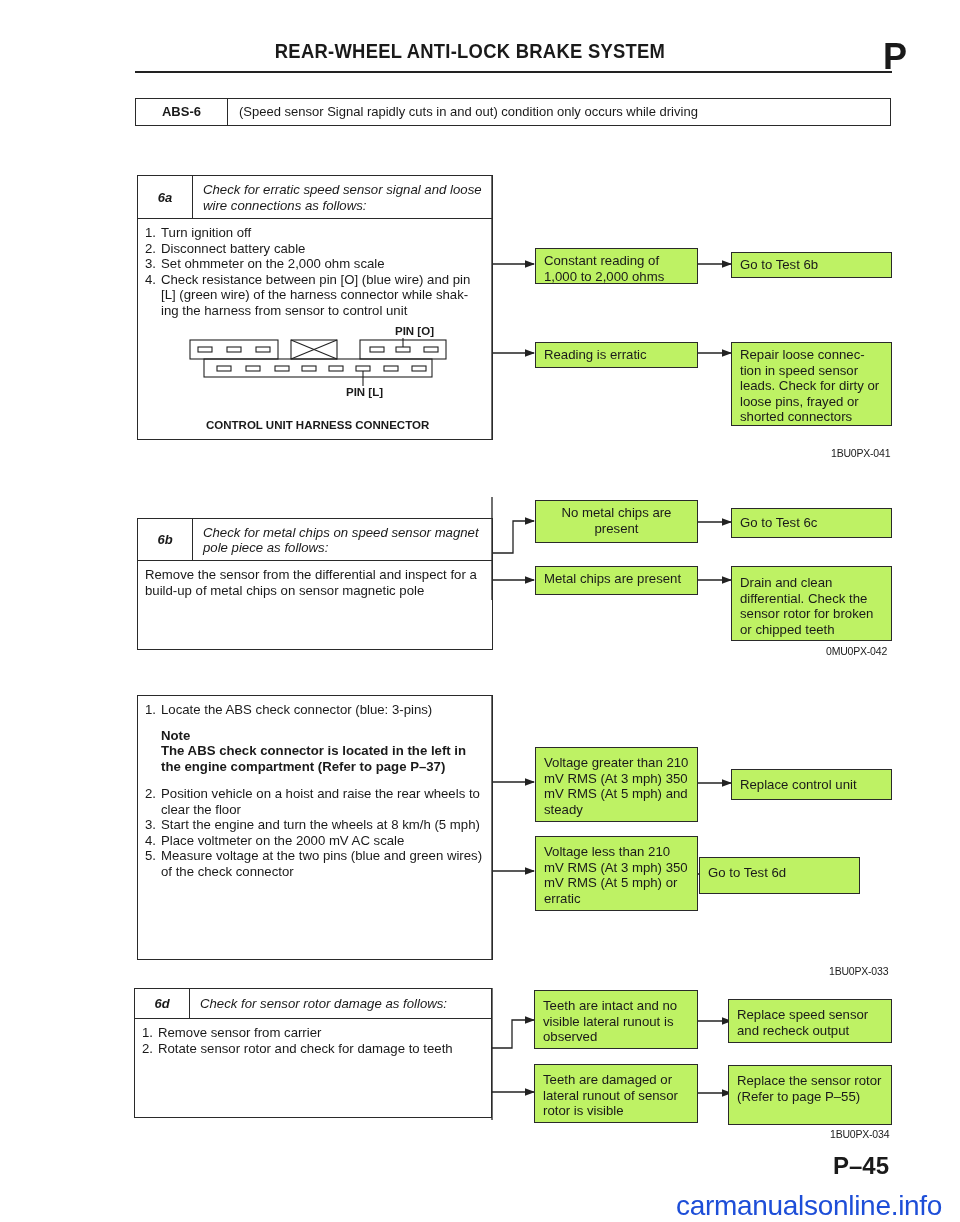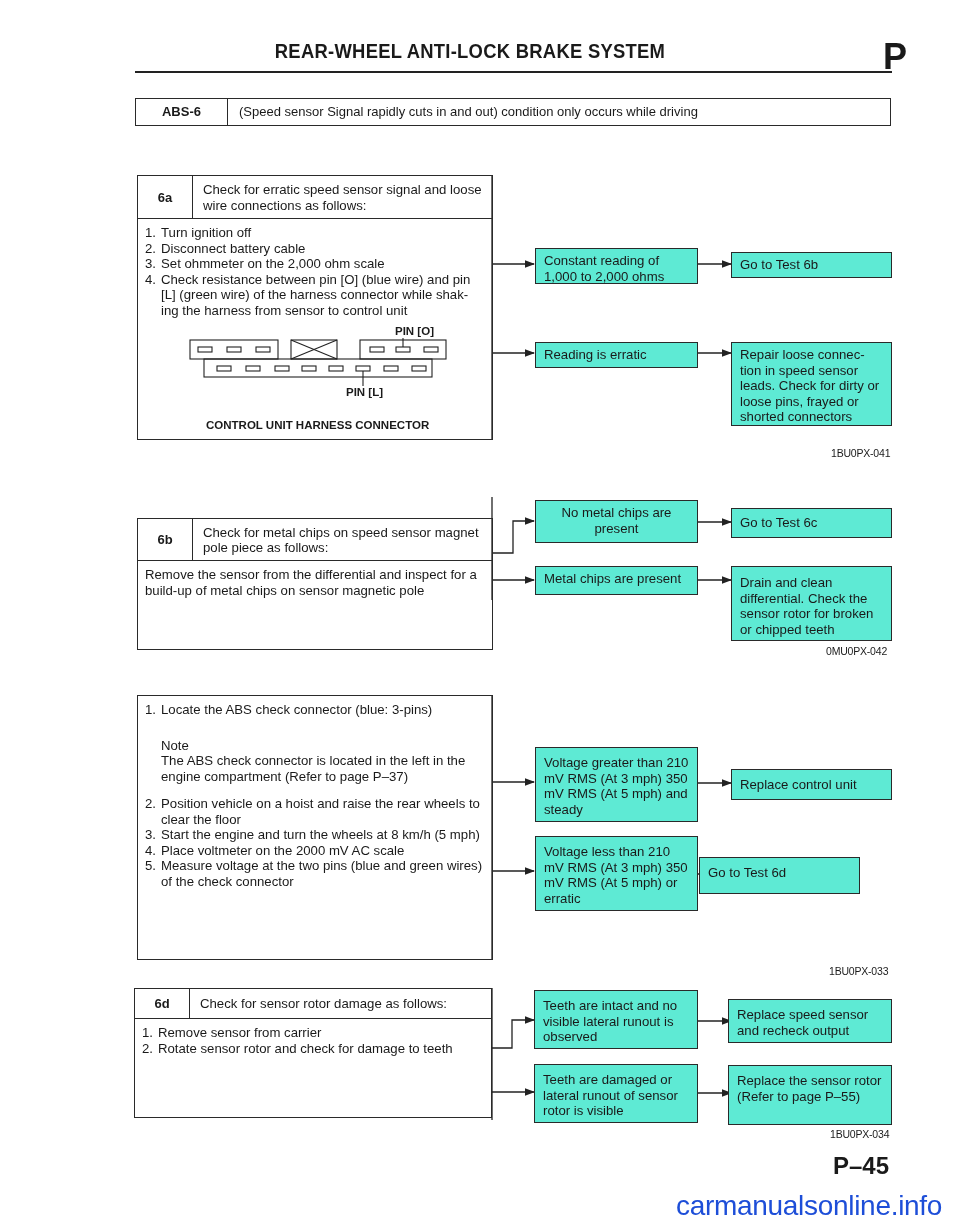--- a/index.html
+++ b/index.html
@@ -5,29 +5,29 @@
     html, body { margin:0; padding:0; background:#fff; }
     body { width:960px; height:1222px; position:relative; overflow:hidden; font-family:"Liberation Sans", sans-serif; color:#1a1a1a; }
     .abs { position:absolute; }
     .title { left:170px; top:40px; width:600px; text-align:center; font-weight:bold; font-size:20px; letter-spacing:0.3px; transform:scaleX(0.92); transform-origin:center; }
     .sect { left:883px; top:36px; font-weight:bold; font-size:36px; }
     .rule { left:135px; top:71px; width:757px; height:2px; background:#222; }
     .hdrtbl { left:135px; top:98px; width:756px; height:28px; border:1.3px solid #2a2a2a; box-sizing:border-box; }
     .hdrtbl .code { position:absolute; left:0; top:0; width:92px; height:100%; border-right:1.3px solid #2a2a2a; box-sizing:border-box; text-align:center; font-weight:bold; font-size:13px; line-height:26px; }
     .hdrtbl .desc { position:absolute; left:103px; top:0; line-height:26px; font-size:13px; }
     .step { position:absolute; border:1.3px solid #2a2a2a; box-sizing:border-box; }
-    .step .head { position:relative; border-bottom:1.3px solid #2a2a2a; box-sizing:border-box; }
+    .step .head { position:relative; border-bottom:1.3px solid #2a2a2a; box-sizing:border-box;font-style:italic; }
     .step .num { position:absolute; left:0; top:0; width:55px; height:100%; border-right:1.3px solid #2a2a2a; box-sizing:border-box; display:flex; align-items:center; justify-content:center; font-weight:bold; font-size:13px; }
     .step .htext { position:absolute; left:65px; top:50%; transform:translateY(-50%); font-size:13.2px; line-height:15.5px; }
     .step .body { padding:6px 7px; font-size:13.2px; line-height:15.5px; }
     .step ol { margin:0; padding:0; list-style:none; }
     .step li { position:relative; padding-left:16px; }
     .step li .n { position:absolute; left:0; }
-    .note { padding-left:16px; font-weight:normal; margin:20px 0 12px 0; }
-    .rbox { position:absolute; border:1.3px solid #2a2a2a; box-sizing:border-box; padding:4px 8px; font-size:13.2px; line-height:15.5px; background:#5eead4; }
+    .note { padding-left:16px; font-weight:bold; margin:10px 0 12px 0; }
+    .rbox { position:absolute; border:1.3px solid #2a2a2a; box-sizing:border-box; padding:4px 8px; font-size:13.2px; line-height:15.5px; background:#bef264; }
     .ref { position:absolute; font-size:10.5px; letter-spacing:-0.2px; }
     .pageno { left:833px; top:1152px; font-weight:bold; font-size:24px; }
     .wm { left:676px; top:1190px; font-size:28px; color:#1d4ed8; letter-spacing:-0.3px; }
     svg.lines { position:absolute; left:0; top:0; width:960px; height:1222px; pointer-events:none; }
     .pin-label { font-weight:bold; font-size:11.5px; }
     .conn-caption { font-weight:bold; font-size:11.5px; }
   </style>
 </head>
 <body>
 

